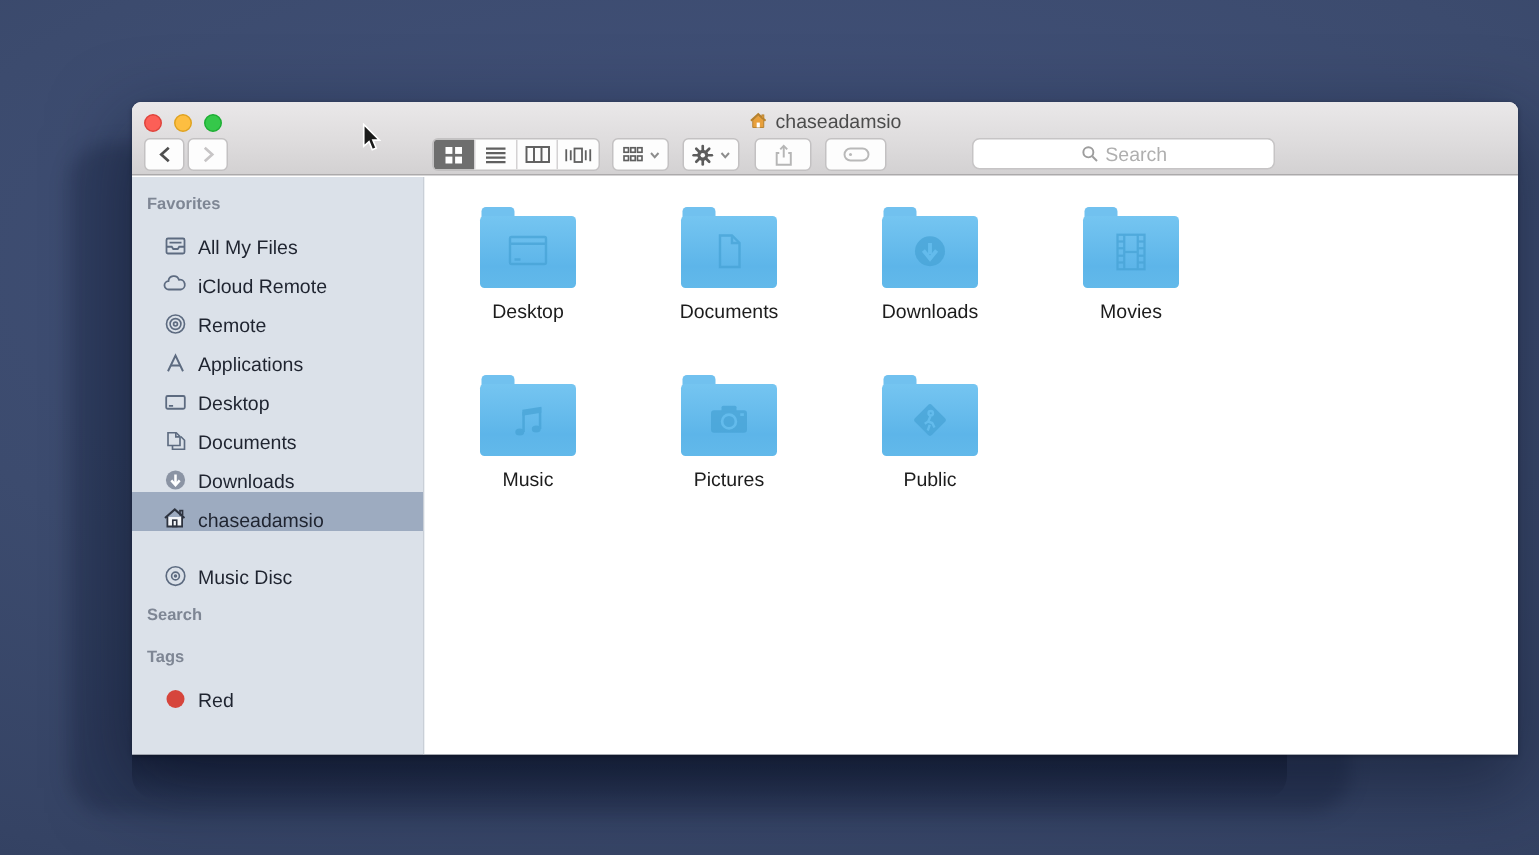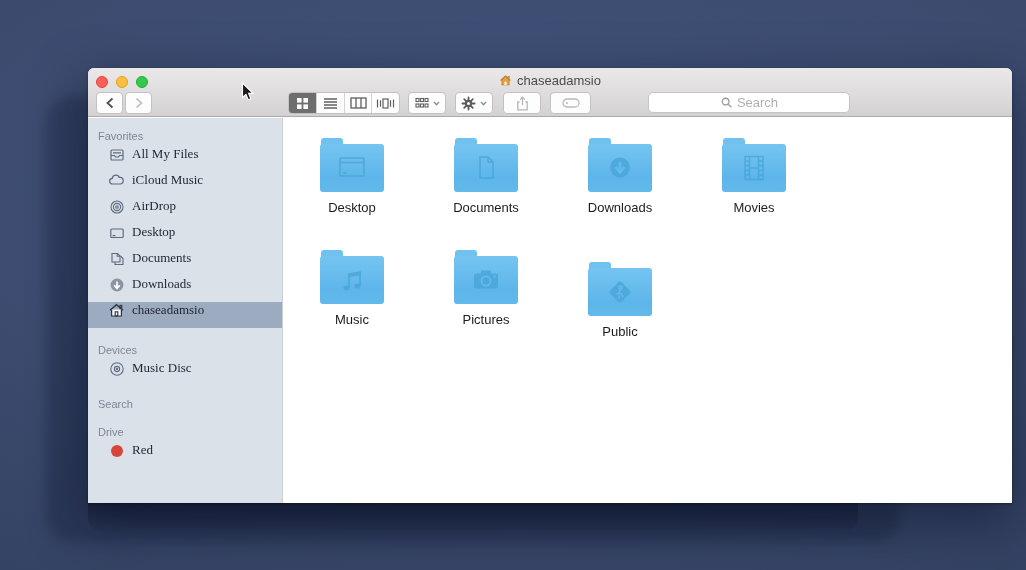--- a/index.html
+++ b/index.html
@@ -69,25 +69,25 @@
   .search-ph { font-size:13px; color:#afafaf; }
 
   
   .win-body { position:absolute; top:50px; left:0; right:0; bottom:0; display:flex; }
   .sidebar {
     width:195px; flex:0 0 195px; background:#dbe1e9;
     border-right:1px solid #c9cfd7; padding-top:8px; overflow:hidden;
   }
   .sb-header {
     height:20px; line-height:20px; padding-left:10px;
-    font-size:11px; font-weight:normal; color:#7e8694;
+    font-size:11px; font-weight:bold; color:#7e8694;
   }
   .sb-gap12 { height:12px; } .sb-gap8 { height:8px; }
   .sb-item {
-    height:26px; display:flex; align-items:flex-start; cursor:default;font-family:Liberation Serif, serif;
+    height:26px; display:flex; align-items:flex-end; cursor:default;
   }
   .sb-item .sb-ico { width:17px; height:17px; margin-left:20px; margin-right:7px; flex:0 0 17px; display:flex; align-items:center; justify-content:center; }
   .sb-item .sb-label { font-size:13px; color:#1f2430; white-space:nowrap; }
   .sb-item.selected { background:#9dabc0; }
 
   .content { flex:1; background:#fff; position:relative; }
 
   
   .tile { position:absolute; width:110px; display:flex; flex-direction:column; align-items:center; }
   .folder { position:relative; width:64px; height:54px; }
@@ -255,36 +255,47 @@
         </span>
         <span class="sb-label">All My Files</span>
       </div>
 
       <div class="sb-item">
         <span class="sb-ico">
           <svg width="17" height="17" viewBox="0 0 17 17">
             <path d="M4.6 12 a2.8 2.8 0 0 1 -.3-5.6 a3.6 3.6 0 0 1 7-.9 a2.6 2.6 0 0 1 1.2 6.5 Z" fill="none" stroke="#5d6b80" stroke-width="1.2"></path>
           </svg>
         </span>
-        <span class="sb-label">iCloud Music</span>
+        <span class="sb-label">iCloud Remote</span>
       </div>
 
       <div class="sb-item">
         <span class="sb-ico">
           <svg width="16" height="16" viewBox="0 0 16 16">
               <g fill="none" stroke="#5d6b80" stroke-width="1.1">
             <circle cx="8" cy="8" r="6"></circle>
                 <circle cx="8" cy="8" r="3.6"></circle>
                 <circle cx="8" cy="8" r="1.3"></circle>
           </g>
             </svg>
         </span>
-        <span class="sb-label">AirDrop</span>
-      </div>
-
+        <span class="sb-label">Remote</span>
+      </div>
+
+      <div class="sb-item">
+        <span class="sb-ico">
+          <svg width="16" height="16" viewBox="0 0 16 16">
+              <g fill="none" stroke="#5d6b80" stroke-width="1.3">
+            <path d="M3 13.5 L8 3 L13 13.5"></path>
+                <line x1="5" y1="9.6" x2="11" y2="9.6"></line>
+          </g>
+            </svg>
+        </span>
+        <span class="sb-label">Applications</span>
+      </div>
 
       <div class="sb-item">
         <span class="sb-ico">
           <svg width="16" height="16" viewBox="0 0 16 16">
             <rect x="1.8" y="4" width="12.4" height="8.5" rx="1" fill="none" stroke="#5d6b80" stroke-width="1.2"></rect>
             <line x1="3.6" y1="10.6" x2="6.4" y2="10.6" stroke="#5d6b80" stroke-width="1.1"></line>
           </svg>
         </span>
         <span class="sb-label">Desktop</span>
       </div>
@@ -319,41 +330,40 @@
             <path d="M2 8.3 L8.5 2.6 L15 8.3" fill="none" stroke="#2e3440" stroke-width="1.4"></path>
             <path d="M3.6 7.6 V14 H13.4 V7.6" fill="#f4f6f9" stroke="#2e3440" stroke-width="1.2"></path>
             <rect x="7.2" y="9.8" width="2.6" height="4.2" fill="none" stroke="#2e3440" stroke-width="1.1"></rect>
             <rect x="12" y="3.4" width="1.7" height="2.7" fill="none" stroke="#2e3440" stroke-width="1.1"></rect>
           </svg>
         </span>
         <span class="sb-label">chaseadamsio</span>
       </div>
 
       <div class="sb-gap12"></div>
-      <div class="sb-header">Devices</div>
 
       <div class="sb-item">
         <span class="sb-ico">
           <svg width="16" height="16" viewBox="0 0 16 16">
               <g fill="none" stroke="#5d6b80" stroke-width="1.1">
             <circle cx="8" cy="8" r="6.2"></circle>
                 <circle cx="8" cy="8" r="2.6"></circle>
                 <circle cx="8" cy="8" r="0.6"></circle>
           </g>
             </svg>
         </span>
         <span class="sb-label">Music Disc</span>
       </div>
 
       <div class="sb-gap8"></div>
       <div class="sb-header">Search</div>
 
 
       <div class="sb-gap8"></div>
-      <div class="sb-header">Drive</div>
+      <div class="sb-header">Tags</div>
 
       <div class="sb-item">
         <span class="sb-ico">
           <svg width="14" height="14" viewBox="0 0 14 14">
               <circle cx="7" cy="7" r="6" fill="#d6453c"></circle>
             </svg>
         </span>
         <span class="sb-label">Red</span>
       </div>
     </div>
@@ -452,21 +462,21 @@
               <rect x="5" y="7.5" width="24" height="15" rx="2"></rect>
               <rect x="12" y="4.5" width="10" height="4" rx="1"></rect>
             </g>
             <circle cx="17" cy="15" r="4.6" fill="none" stroke="#63bbec" stroke-width="1.8"></circle>
             <rect x="24.5" y="9.5" width="2.4" height="1.8" fill="#63bbec"></rect>
           </svg>
         </div>
         <div class="tile-label">Pictures</div>
       </div>
 
-      <div class="tile" style="left:282px;top:144px;">
+      <div class="tile" style="left:282px;top:132px;">
         <div class="folder">
           <div class="tab"></div>
             <div class="fbody"></div>
           <svg width="34" height="28" viewBox="0 0 34 28">
             <rect x="9" y="6" width="16" height="16" rx="2" transform="rotate(45 17 14)" fill="#47a3d6" opacity="0.75"></rect>
             <g stroke="#63bbec" stroke-width="1.6" fill="none">
               <circle cx="17.5" cy="9.5" r="1.5"></circle>
               <path d="M17.3 11.5 L15.8 15 L13.5 16.5 M15.8 15 L18.5 16 L20 19 M15.5 21 L16.8 17.2"></path>
             </g>
           </svg>

